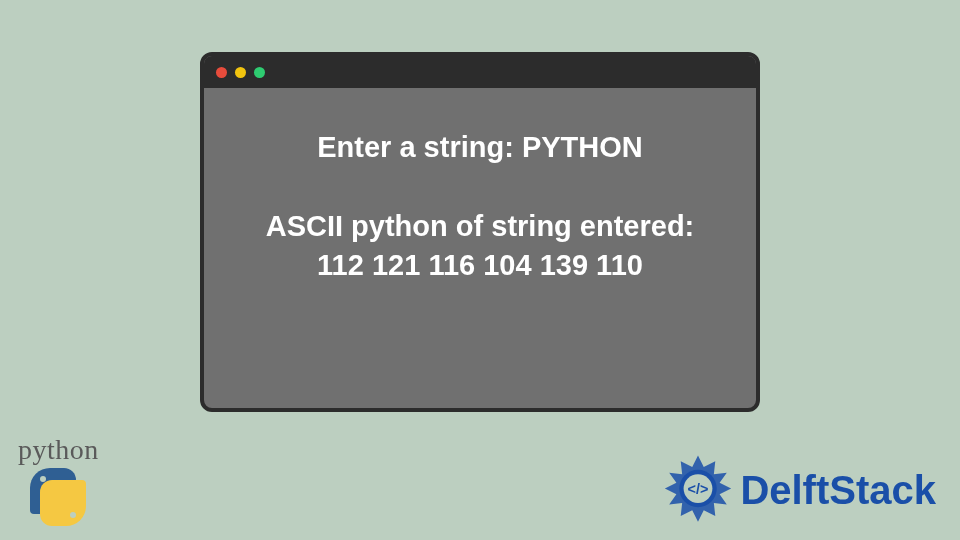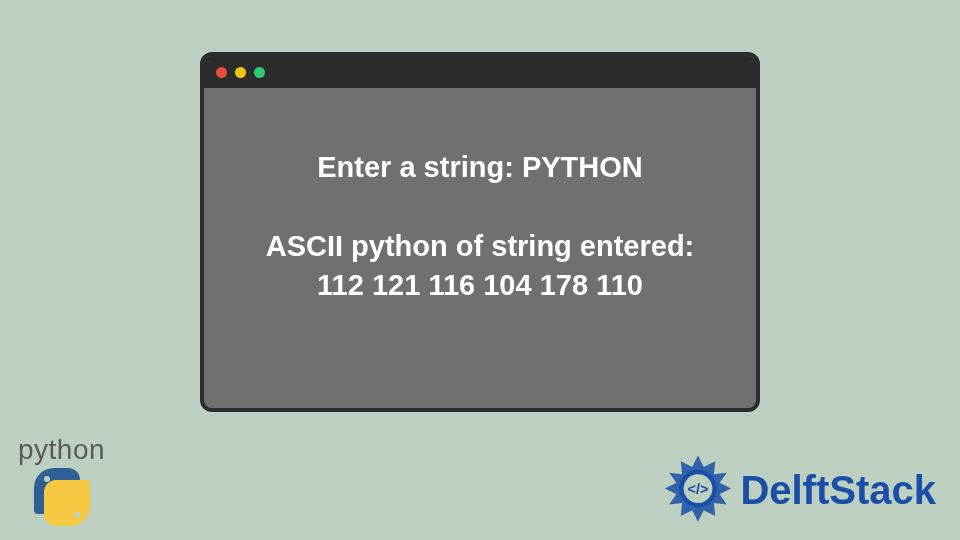--- a/index.html
+++ b/index.html
@@ -39,38 +39,38 @@
   }
   .dot-red { background: #e74c3c; }
   .dot-yellow { background: #f1c40f; }
   .dot-green { background: #2ecc71; }
   .terminal-body {
     flex: 1;
     display: flex;
     flex-direction: column;
     align-items: center;
     justify-content: flex-start;
-    padding-top: 60px;
+    padding-top: 40px;
     color: #ffffff;
     font-size: 29px;
     font-weight: 600;
     text-align: center;
     line-height: 1.35;
   }
   .line1 { margin-bottom: 40px; }
   .python-logo {
     position: absolute;
     left: 18px;
     bottom: 14px;
     display: flex;
     flex-direction: column;
     align-items: center;
   }
   .python-text {
-    font-family: Liberation Sans, sans-serif;
+    font-family: Liberation Serif, serif;
     font-size: 28px;
     color: #5a5a5a;
     margin-bottom: 2px;
     letter-spacing: 0.5px;
   }
   .python-mark {
     width: 72px;
     height: 58px;
     position: relative;
   }
@@ -128,21 +128,21 @@
 
 <div class="terminal-window">
   <div class="titlebar">
     <div class="dot dot-red"></div>
     <div class="dot dot-yellow"></div>
     <div class="dot dot-green"></div>
   </div>
   <div class="terminal-body">
     <div class="line1">Enter a string: PYTHON</div>
     <div>ASCII python of string entered:</div>
-    <div>112 121 116 104 178 110</div>
+    <div>112 121 116 104 139 110</div>
   </div>
 </div>
 
 <div class="python-logo">
   <div class="python-text">python</div>
   <div class="python-mark">
     <div class="py-blue"></div>
     <div class="py-yellow"></div>
     <div class="py-eye py-eye-b"></div>
     <div class="py-eye py-eye-y"></div>

